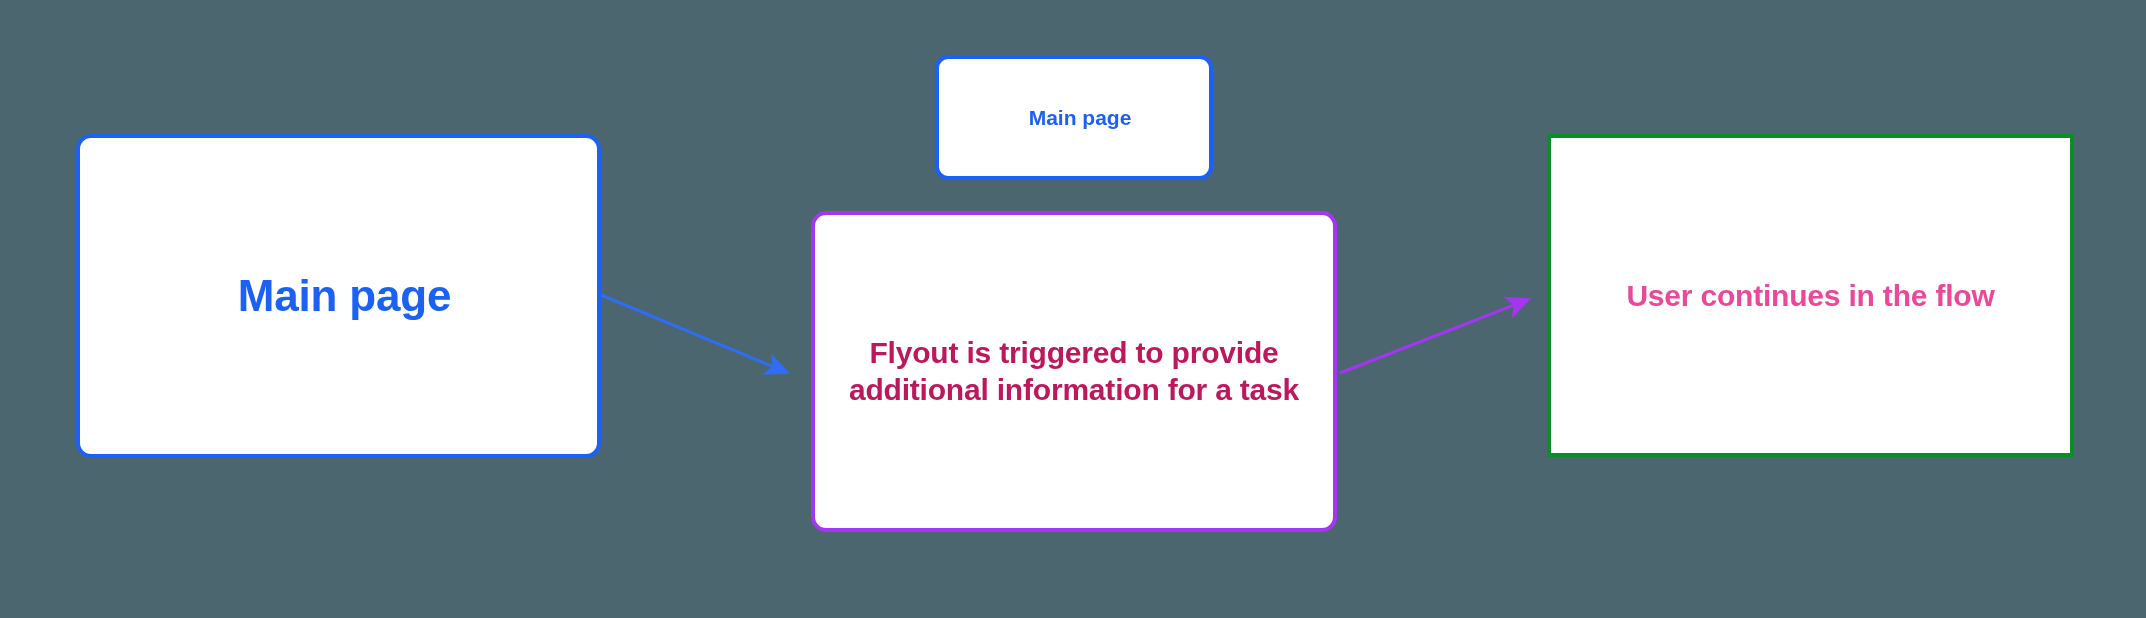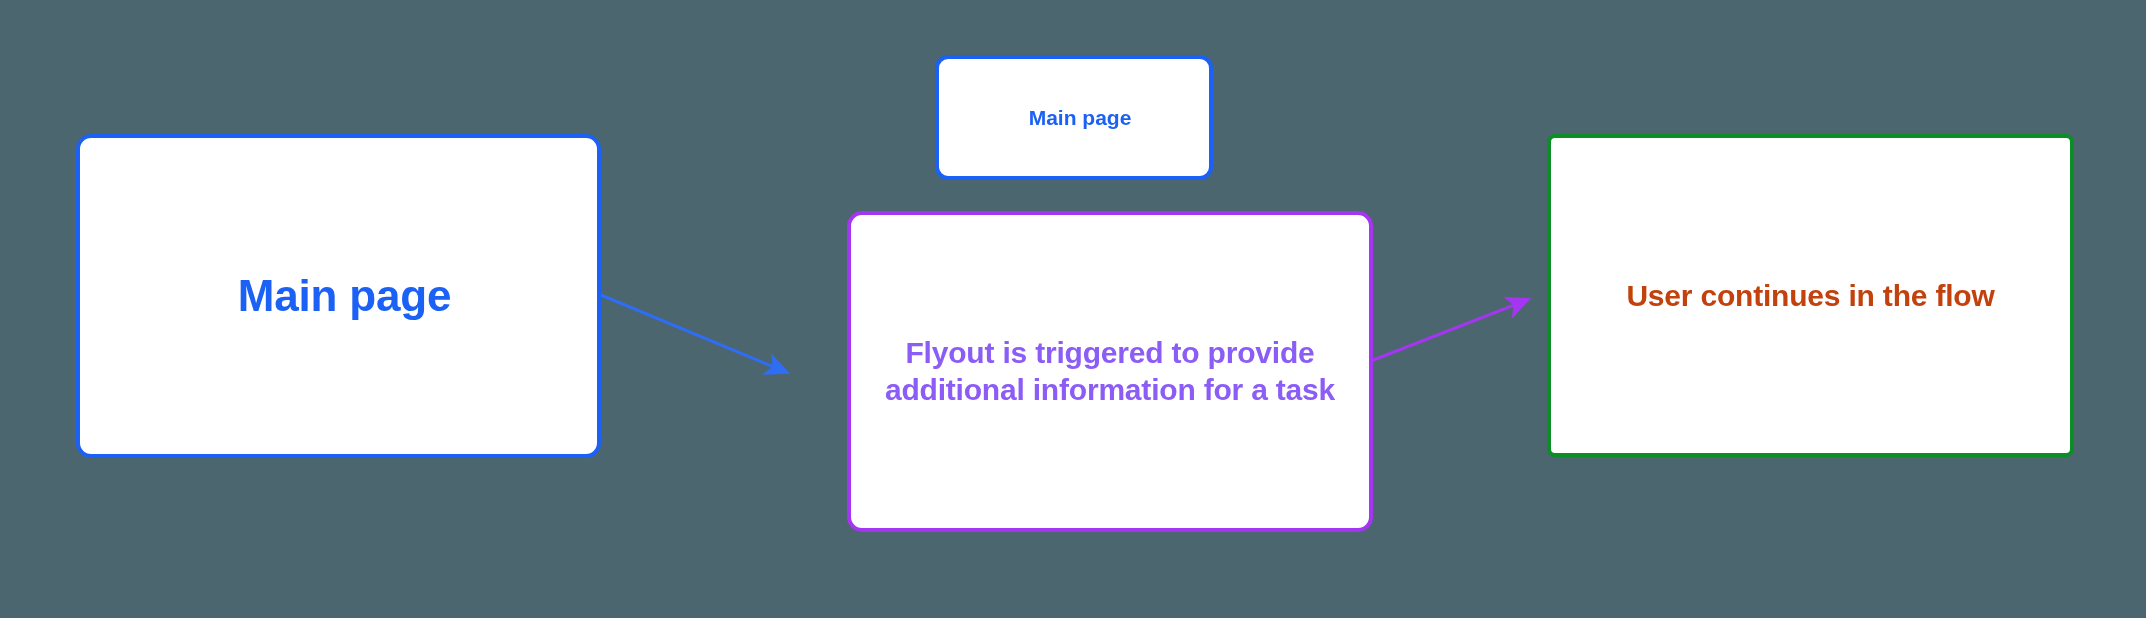--- a/index.html
+++ b/index.html
@@ -54,35 +54,34 @@
     letter-spacing: 0px;
   }
   
   .card-flyout {
     left: 811px;
     top: 211px;
     width: 526px;
     height: 321px;
     border: 4px solid #a435f0;
     border-radius: 15px;
-    color: #8b5cf6;
+    color: #be185d;
     font-size: 30px;
     line-height: 1.22;
     padding: 0 26px;
-    margin-left: 36px;
   }
   
   .card-outcome {
     left: 1547px;
     top: 134px;
     width: 527px;
     height: 323px;
     border: 4px solid #0b8e26;
-    border-radius: 8px;
-    color: #c2410c;
+    border-radius: 1px;
+    color: #ec4899;
     font-size: 30px;
     padding: 0 18px;
   }
   .card-label {
     display: block;
     width: 100%;
   }
   
   #connectors {
     position: absolute;

